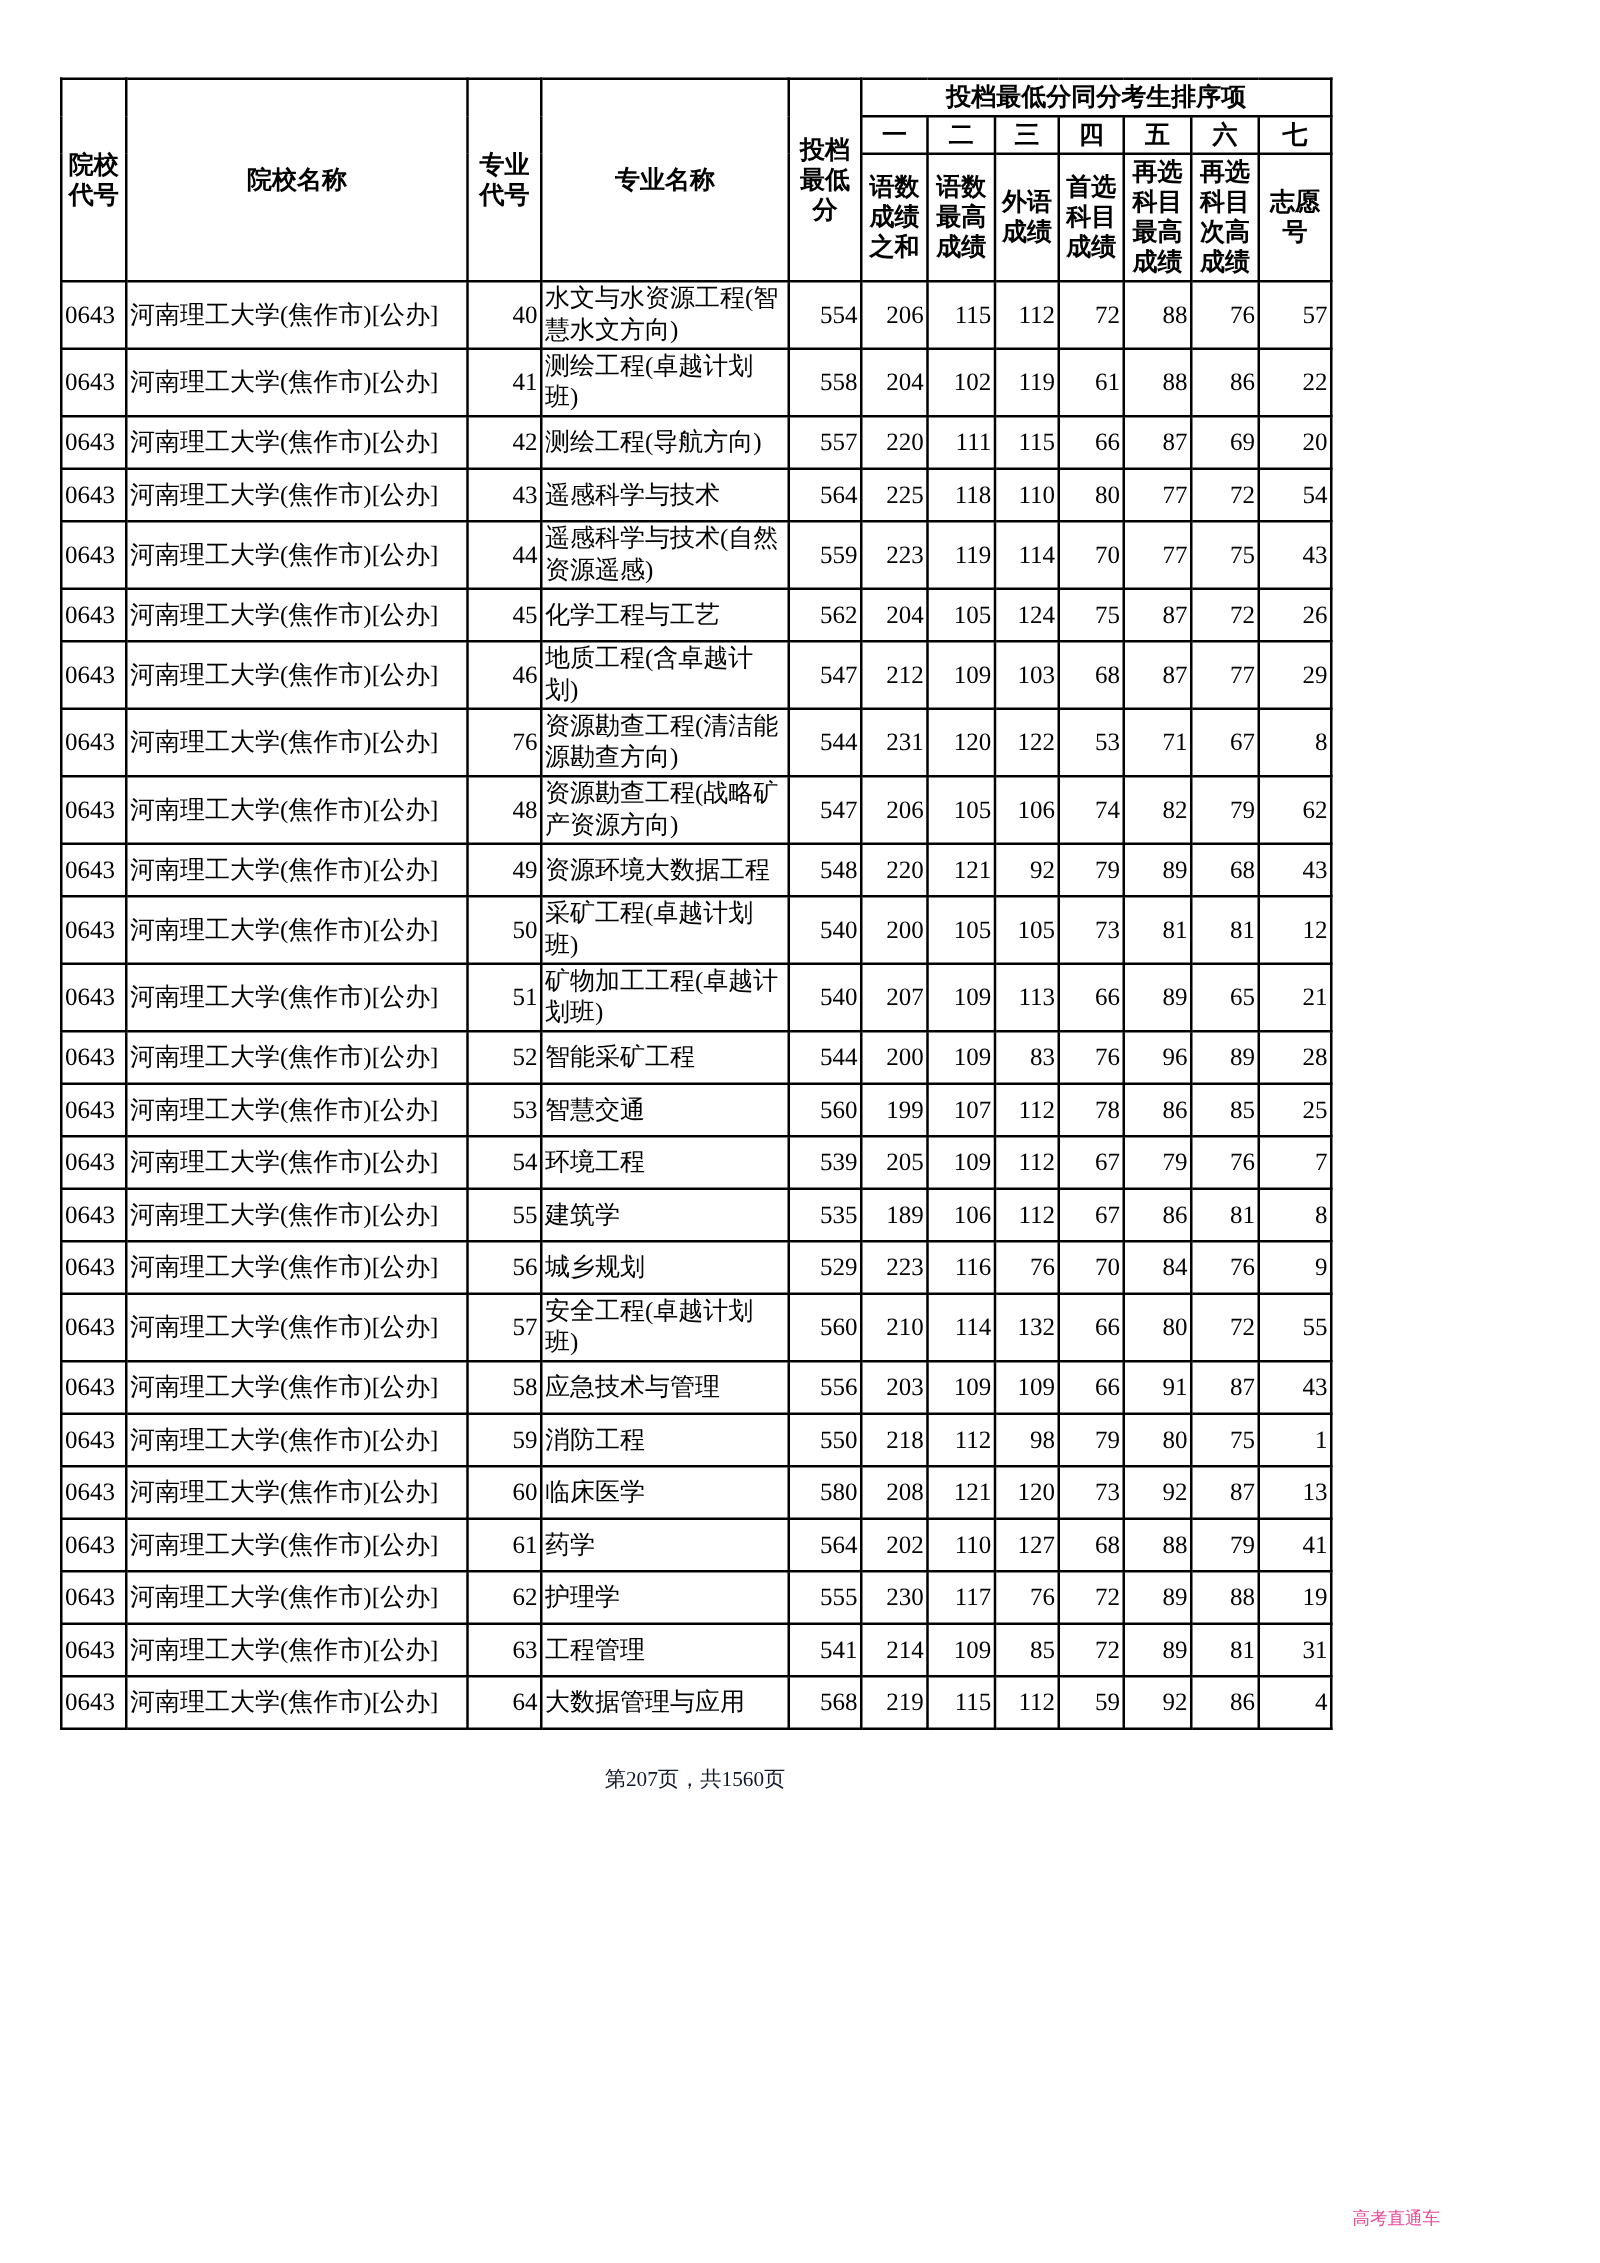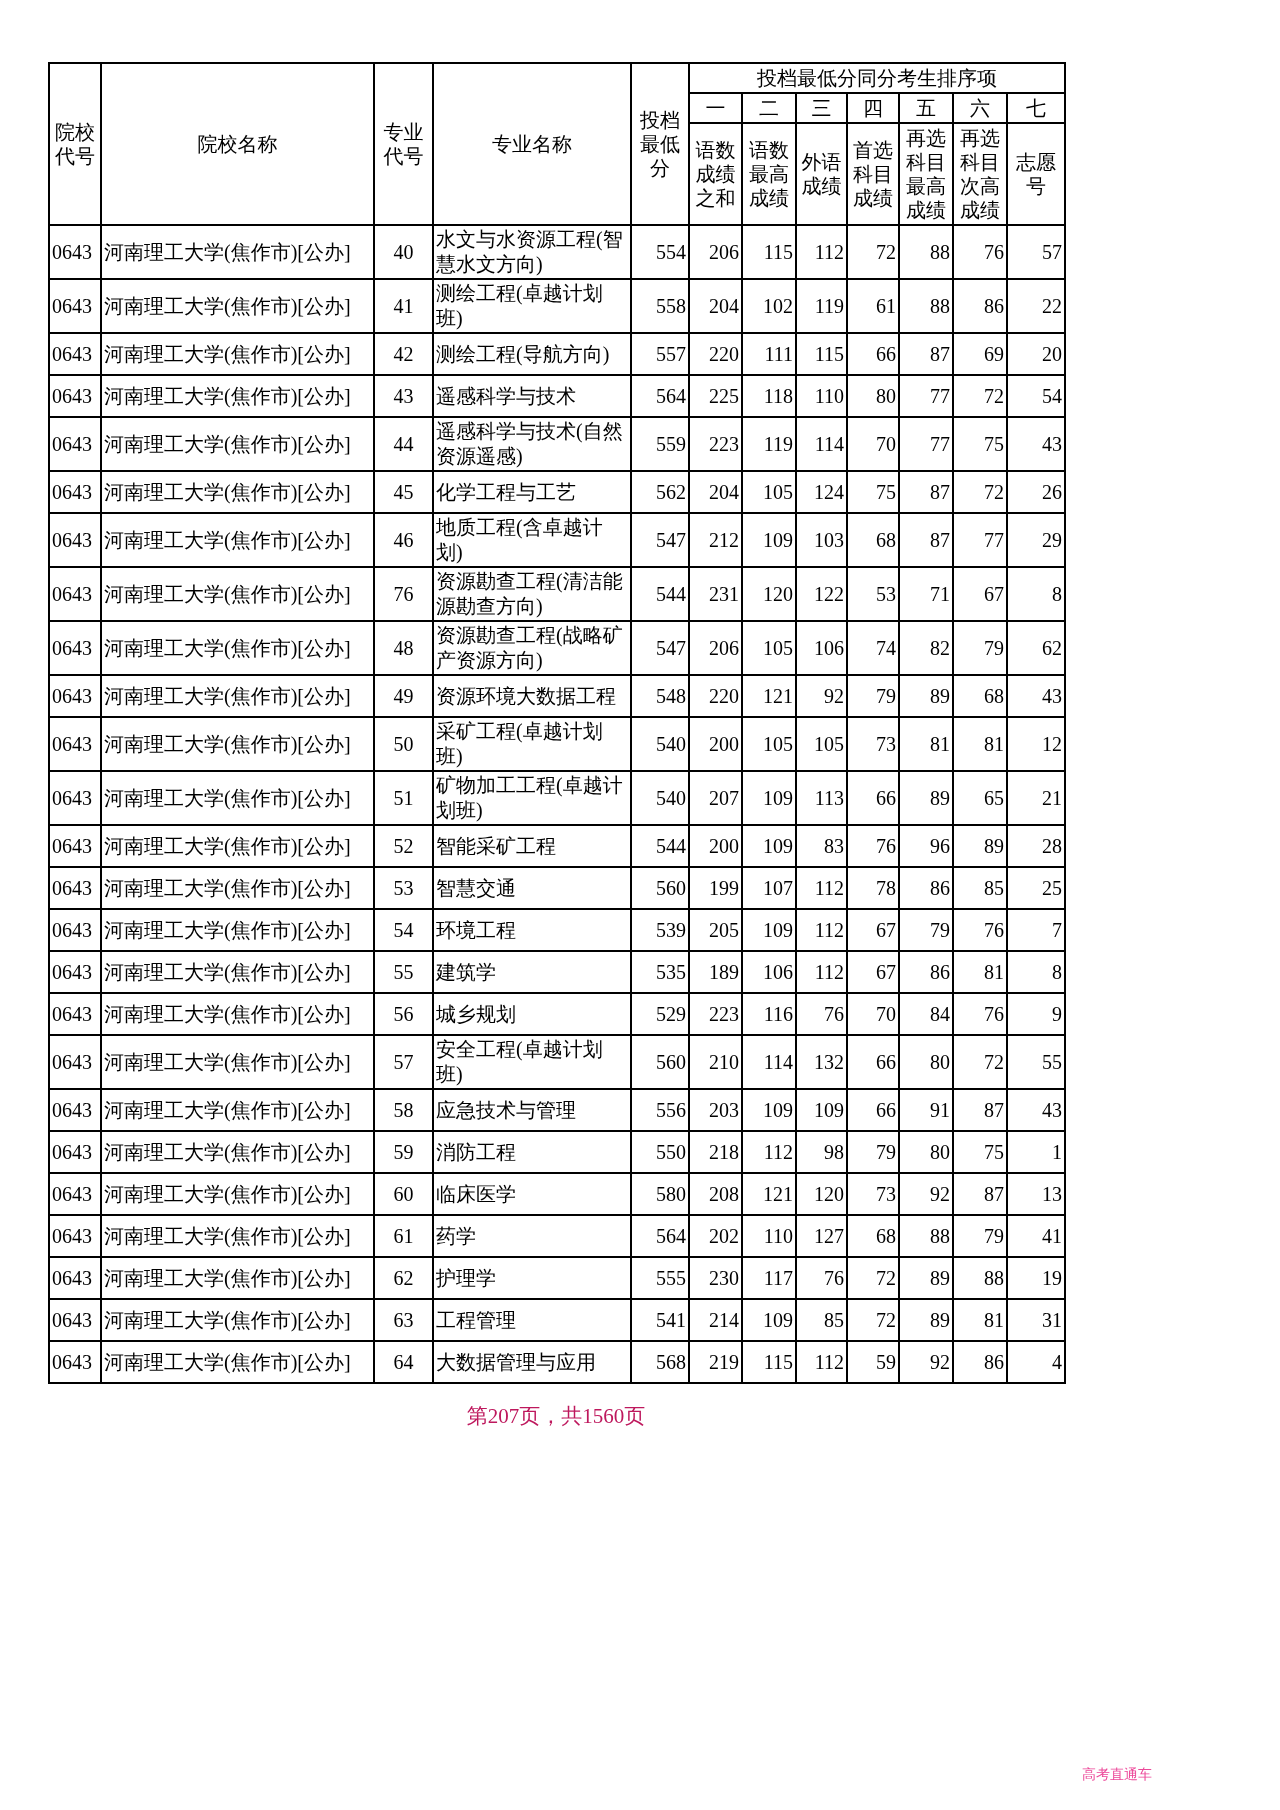--- a/index.html
+++ b/index.html
@@ -45,21 +45,21 @@
     table-layout: fixed;
   }
   table.report th, table.report td {
     border: 2px solid #000;
     vertical-align: middle;
     overflow: hidden;
   }
   table.report th {
     font-size: 20px;
     line-height: 24px;
-    font-weight: normal;
+    font-weight: bold;
     text-align: center;
     padding: 2px 2px;
   }
   th.h-group {
     height: 26px;
     font-size: 17px;
     line-height: 19px;
     font-weight: normal;
     padding: 1px 2px;
   }
@@ -76,29 +76,29 @@
     font-weight: normal;
     padding: 6px 2px;
   }
   table.report td {
     font-size: 20px;
     line-height: 25px;
     height: 42px;
     padding: 1px 2px;
   }
   td.al { text-align: left; padding-left: 3px; }
-  td.ac { text-align: center; }
+  td.ac { text-align: right; }
   td.ar { text-align: right; padding-right: 9px; }
   td.college { font-size: 19px; white-space: nowrap; border-radius: 10px; }
 
   .footer {
-    margin-top: 18px;
+    margin-top: 28px;
     text-align: center;
-    font-size: 21px;
-    color: #be185d;
+    font-size: 17px;
+    color: #0f172a;
   }
   .watermark {
     position: absolute;
     left: 1082px;
     top: 1766px;
     font-family: "Liberation Sans", "DejaVu Sans", sans-serif;
     font-size: 14px;
     color: #ec4899;
   }
 </style>

